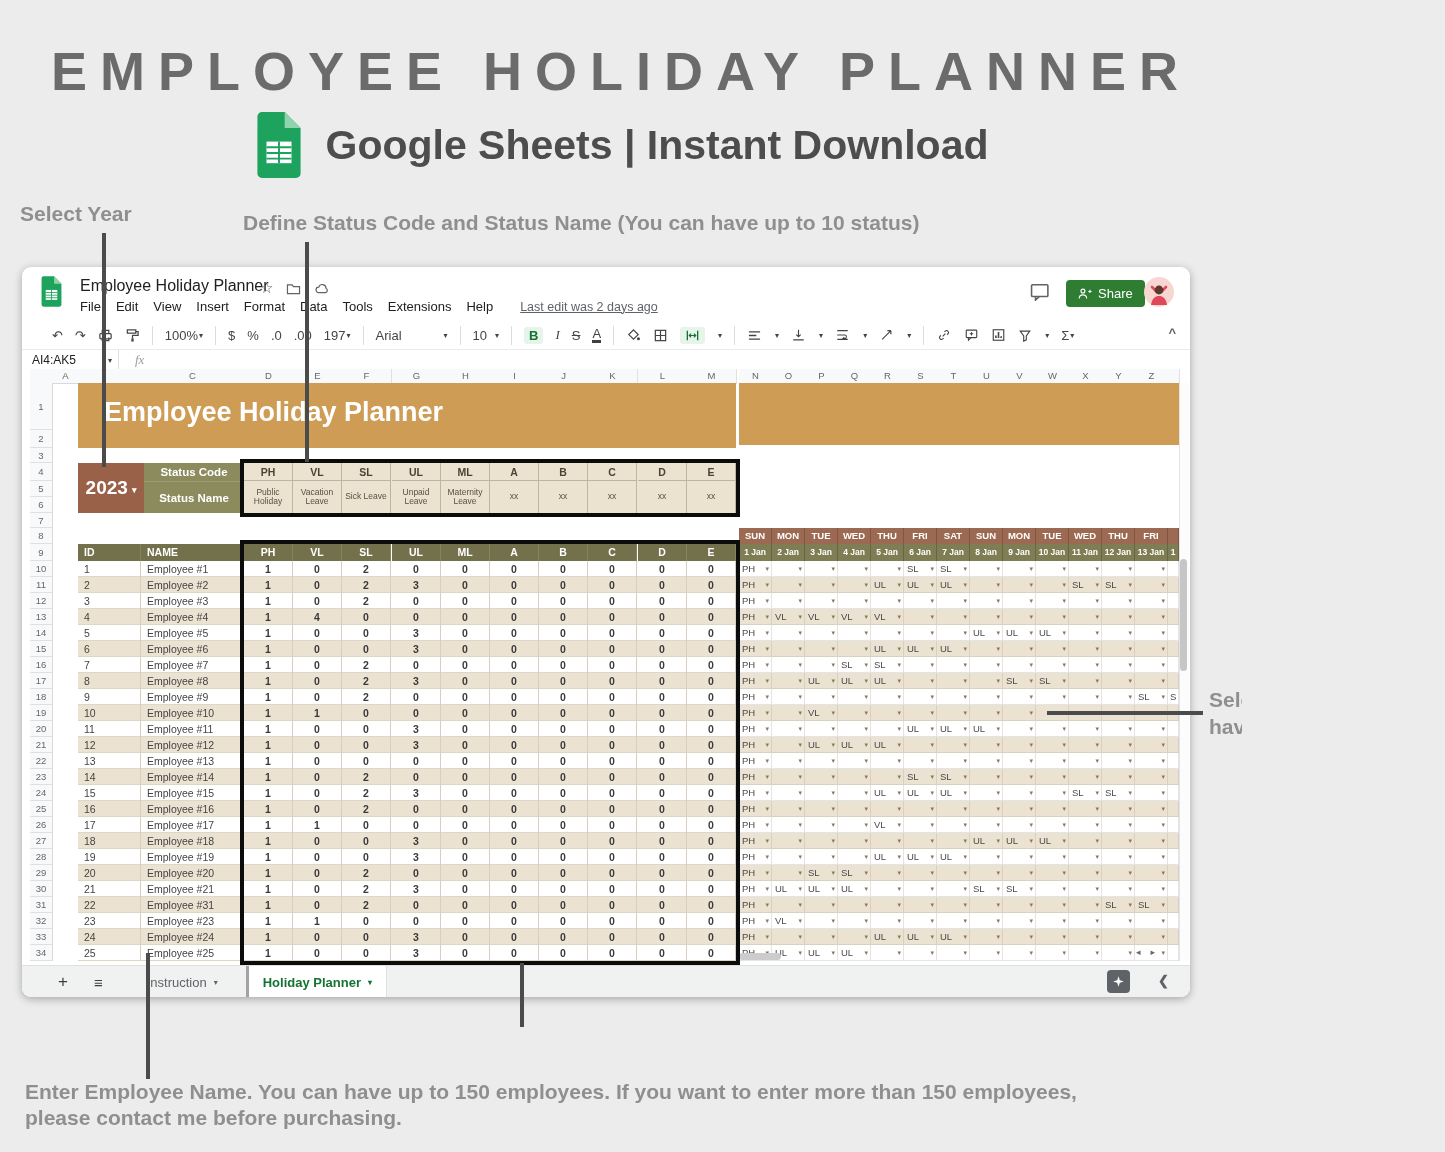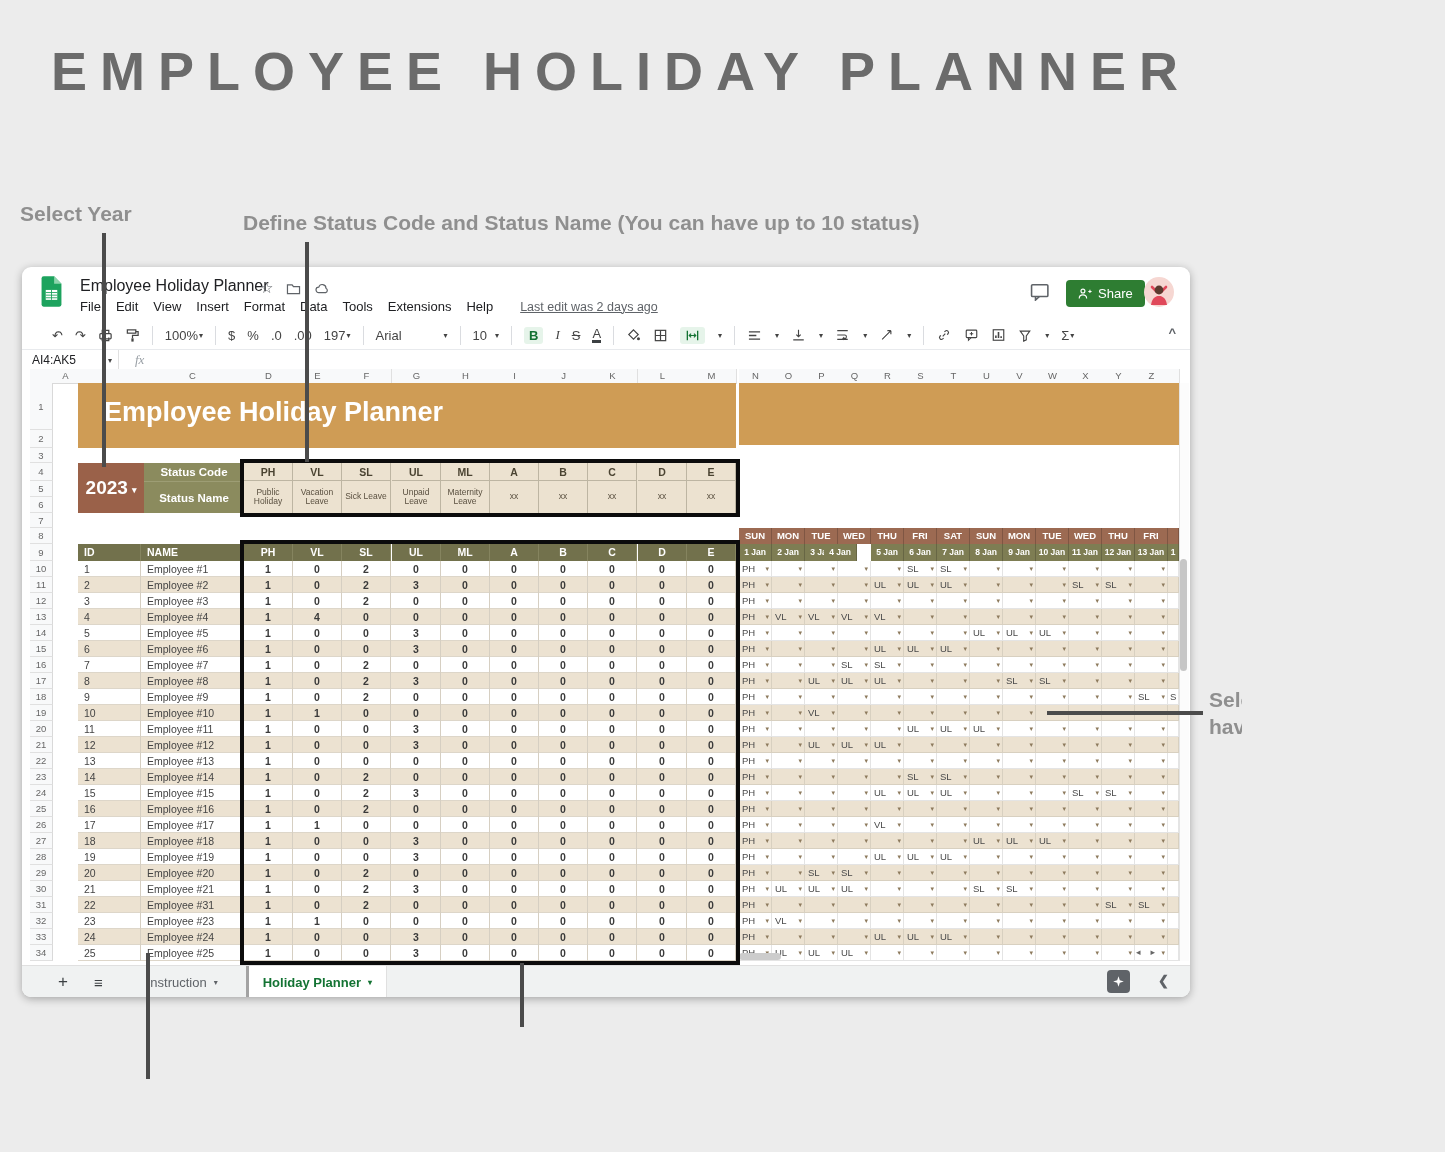--- a/index.html
+++ b/index.html
@@ -94,26 +94,41 @@
   .collapse-left{position:absolute;left:1136px;top:7px;color:#5f6368;font-size:13px;font-weight:bold;}
   svg{display:block;}
 </style>
 </head>
 <body>
 
 <div class="page">
 
   <div class="main-title">EMPLOYEE HOLIDAY PLANNER</div>
 
+  <div class="subtitle-row">
+    <span>
+      <svg width="50" height="66" viewBox="0 0 44 58">
+        <path d="M27 0H7a4 4 0 0 0-4 4v50a4 4 0 0 0 4 4h30a4 4 0 0 0 4-4V14z" fill="#1da35e"></path>
+        <path d="M27 0l14 14H27z" fill="#8fd4ad"></path>
+        <rect x="11" y="26" width="22" height="19" fill="#fff"></rect>
+        <path d="M11 31h22M11 36h22M11 41h22M22 26v19" stroke="#1da35e" stroke-width="1.7" fill="none"></path>
+      </svg>
+    </span>
+    <div class="subtitle-text">Google Sheets | Instant Download</div>
+  </div>
 
   <div class="note" id="note-year">Select Year</div>
   <div class="note" id="note-define">Define Status Code and Status Name (You can have up to 10 status)</div>
   <div class="note" id="note-select-status">
     <div>Select Status that you</div>
     <div>have defined</div>
+  </div>
+  <div class="note" id="note-enter">
+    <div>Enter Employee Name. You can have up to 150 employees. If you want to enter more than 150 employees,</div>
+    <div>please contact me before purchasing.</div>
   </div>
 
   <div class="pline" id="line-year"></div>
   <div class="pline" id="line-define"></div>
   <div class="pline" id="line-status"></div>
   <div class="pline" id="line-name"></div>
   <div class="pline" id="line-days"></div>
 
   <div class="window">
 
@@ -795,21 +810,21 @@
             <div class="wd" style="left: 297px; width: 33px;">TUE</div>
             <div class="wd" style="left: 330px; width: 33px;">WED</div>
             <div class="wd" style="left: 363px; width: 33px;">THU</div>
             <div class="wd" style="left: 396px; width: 33px;">FRI</div>
             <div class="wd" style="left: 429px; width: 11px;"></div>
           </div>
         <div id="date-row">
             <div class="dt" style="left: 0px; width: 33px;">1 Jan</div>
             <div class="dt" style="left: 33px; width: 33px;">2 Jan</div>
             <div class="dt" style="left: 66px; width: 33px;">3 Jan</div>
-            <div class="dt" style="left: 85px; width: 33px;">4 Jan</div>
+            <div class="dt" style="left: 99px; width: 33px;">4 Jan</div>
             <div class="dt" style="left: 132px; width: 33px;">5 Jan</div>
             <div class="dt" style="left: 165px; width: 33px;">6 Jan</div>
             <div class="dt" style="left: 198px; width: 33px;">7 Jan</div>
             <div class="dt" style="left: 231px; width: 33px;">8 Jan</div>
             <div class="dt" style="left: 264px; width: 33px;">9 Jan</div>
             <div class="dt" style="left: 297px; width: 33px;">10 Jan</div>
             <div class="dt" style="left: 330px; width: 33px;">11 Jan</div>
             <div class="dt" style="left: 363px; width: 33px;">12 Jan</div>
             <div class="dt" style="left: 396px; width: 33px;">13 Jan</div>
             <div class="dt" style="left: 429px; width: 11px;">1</div>

